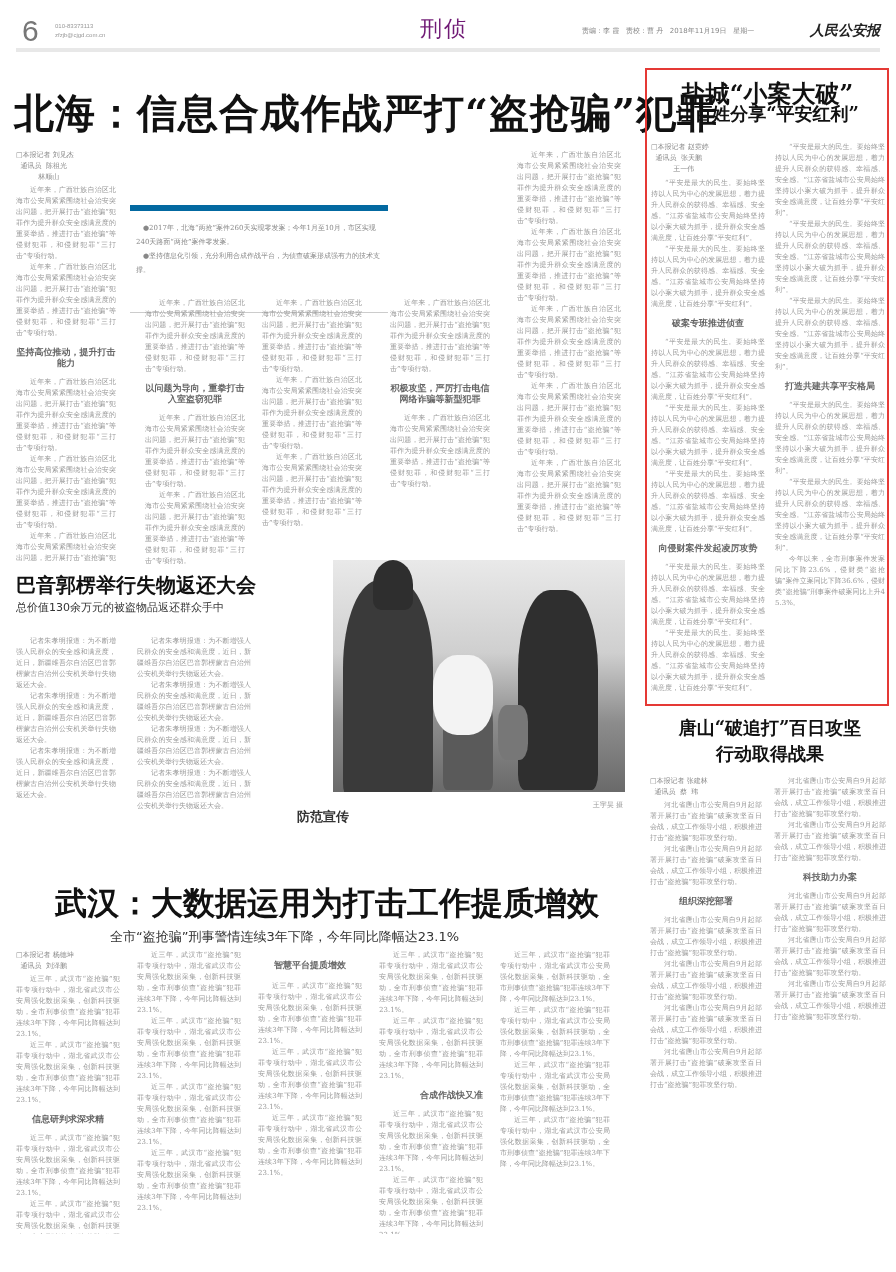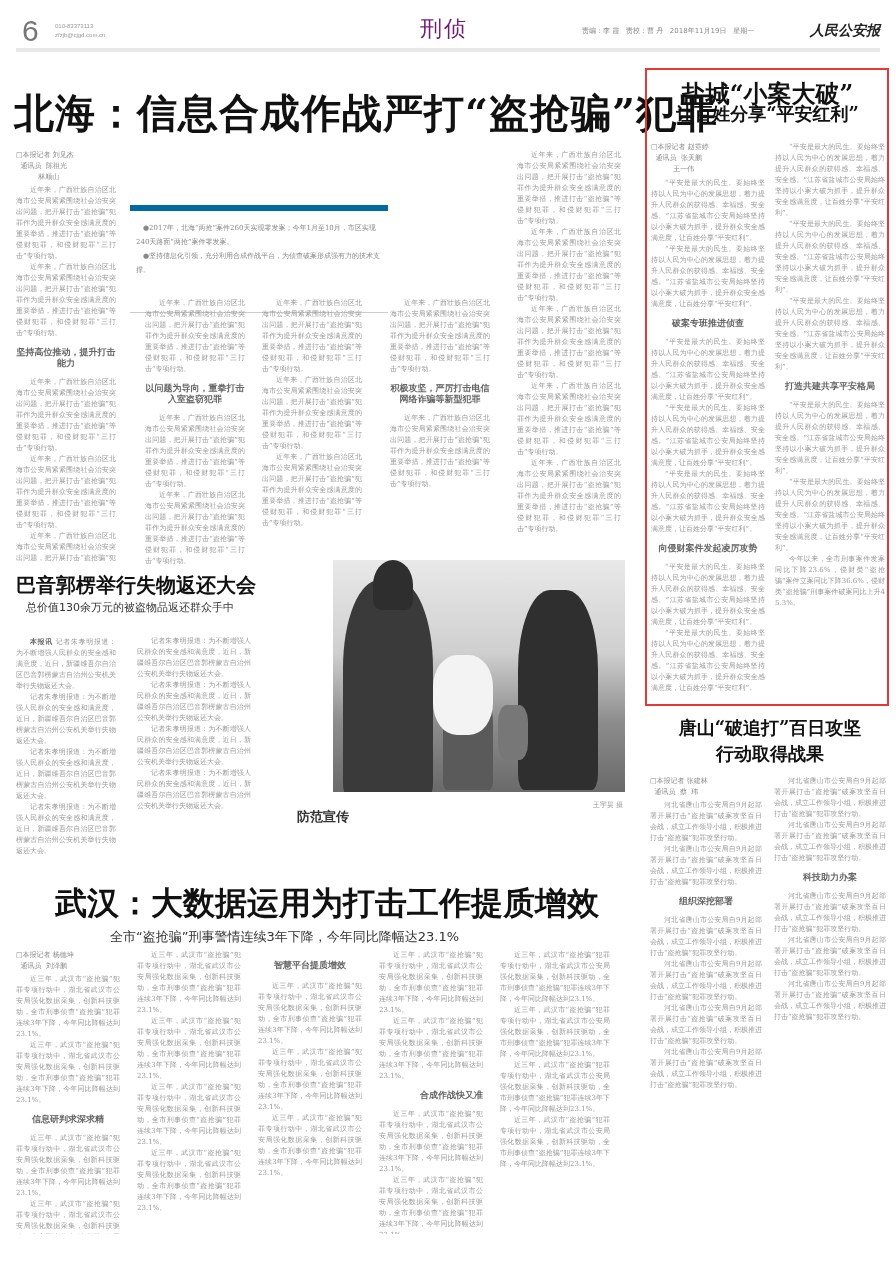--- a/index.html
+++ b/index.html
@@ -103,23 +103,22 @@
   <p>“平安是最大的民生。要始终坚持以人民为中心的发展思想，着力提升人民群众的获得感、幸福感、安全感。”江苏省盐城市公安局始终坚持以小案大破为抓手，提升群众安全感满意度，让百姓分享“平安红利”。</p>
   <p>“平安是最大的民生。要始终坚持以人民为中心的发展思想，着力提升人民群众的获得感、幸福感、安全感。”江苏省盐城市公安局始终坚持以小案大破为抓手，提升群众安全感满意度，让百姓分享“平安红利”。</p>
   <p>“平安是最大的民生。要始终坚持以人民为中心的发展思想，着力提升人民群众的获得感、幸福感、安全感。”江苏省盐城市公安局始终坚持以小案大破为抓手，提升群众安全感满意度，让百姓分享“平安红利”。</p>
   <div class="sub-h" style="margin:8px 0;">打造共建共享平安格局</div>
   <p>“平安是最大的民生。要始终坚持以人民为中心的发展思想，着力提升人民群众的获得感、幸福感、安全感。”江苏省盐城市公安局始终坚持以小案大破为抓手，提升群众安全感满意度，让百姓分享“平安红利”。</p>
   <p>“平安是最大的民生。要始终坚持以人民为中心的发展思想，着力提升人民群众的获得感、幸福感、安全感。”江苏省盐城市公安局始终坚持以小案大破为抓手，提升群众安全感满意度，让百姓分享“平安红利”。</p>
   <p>今年以来，全市刑事案件发案同比下降23.6%，侵财类“盗抢骗”案件立案同比下降36.6%，侵财类“盗抢骗”刑事案件破案同比上升45.3%。</p>
 </div>
 
 <div class="abs headline" style="left:16px;top:572px;font-size:20px;">巴音郭楞举行失物返还大会</div>
-<div class="abs subhead" style="left:26px;top:600px;font-size:11px;">总价值130余万元的被盗物品返还群众手中</div>
+<div class="abs subhead" style="left:16px;top:600px;font-size:11px;">总价值130余万元的被盗物品返还群众手中</div>
 <div class="abs col" style="left:16px;top:636px;width:100px;height:220px;">
-  <p><b style="color:#666;">本报讯</b> <span>记者朱孝明报道：为不断增强人民群众的安全感和满意度，近日，新疆维吾尔自治区巴音郭楞蒙古自治州公安机关举行失物返还大会。</span></p>
   <p>记者朱孝明报道：为不断增强人民群众的安全感和满意度，近日，新疆维吾尔自治区巴音郭楞蒙古自治州公安机关举行失物返还大会。</p>
   <p>记者朱孝明报道：为不断增强人民群众的安全感和满意度，近日，新疆维吾尔自治区巴音郭楞蒙古自治州公安机关举行失物返还大会。</p>
   <p>记者朱孝明报道：为不断增强人民群众的安全感和满意度，近日，新疆维吾尔自治区巴音郭楞蒙古自治州公安机关举行失物返还大会。</p>
 </div>
 <div class="abs col" style="left:137px;top:636px;width:114px;height:220px;">
   <p>记者朱孝明报道：为不断增强人民群众的安全感和满意度，近日，新疆维吾尔自治区巴音郭楞蒙古自治州公安机关举行失物返还大会。</p>
   <p>记者朱孝明报道：为不断增强人民群众的安全感和满意度，近日，新疆维吾尔自治区巴音郭楞蒙古自治州公安机关举行失物返还大会。</p>
   <p>记者朱孝明报道：为不断增强人民群众的安全感和满意度，近日，新疆维吾尔自治区巴音郭楞蒙古自治州公安机关举行失物返还大会。</p>
   <p>记者朱孝明报道：为不断增强人民群众的安全感和满意度，近日，新疆维吾尔自治区巴音郭楞蒙古自治州公安机关举行失物返还大会。</p>
 </div>

